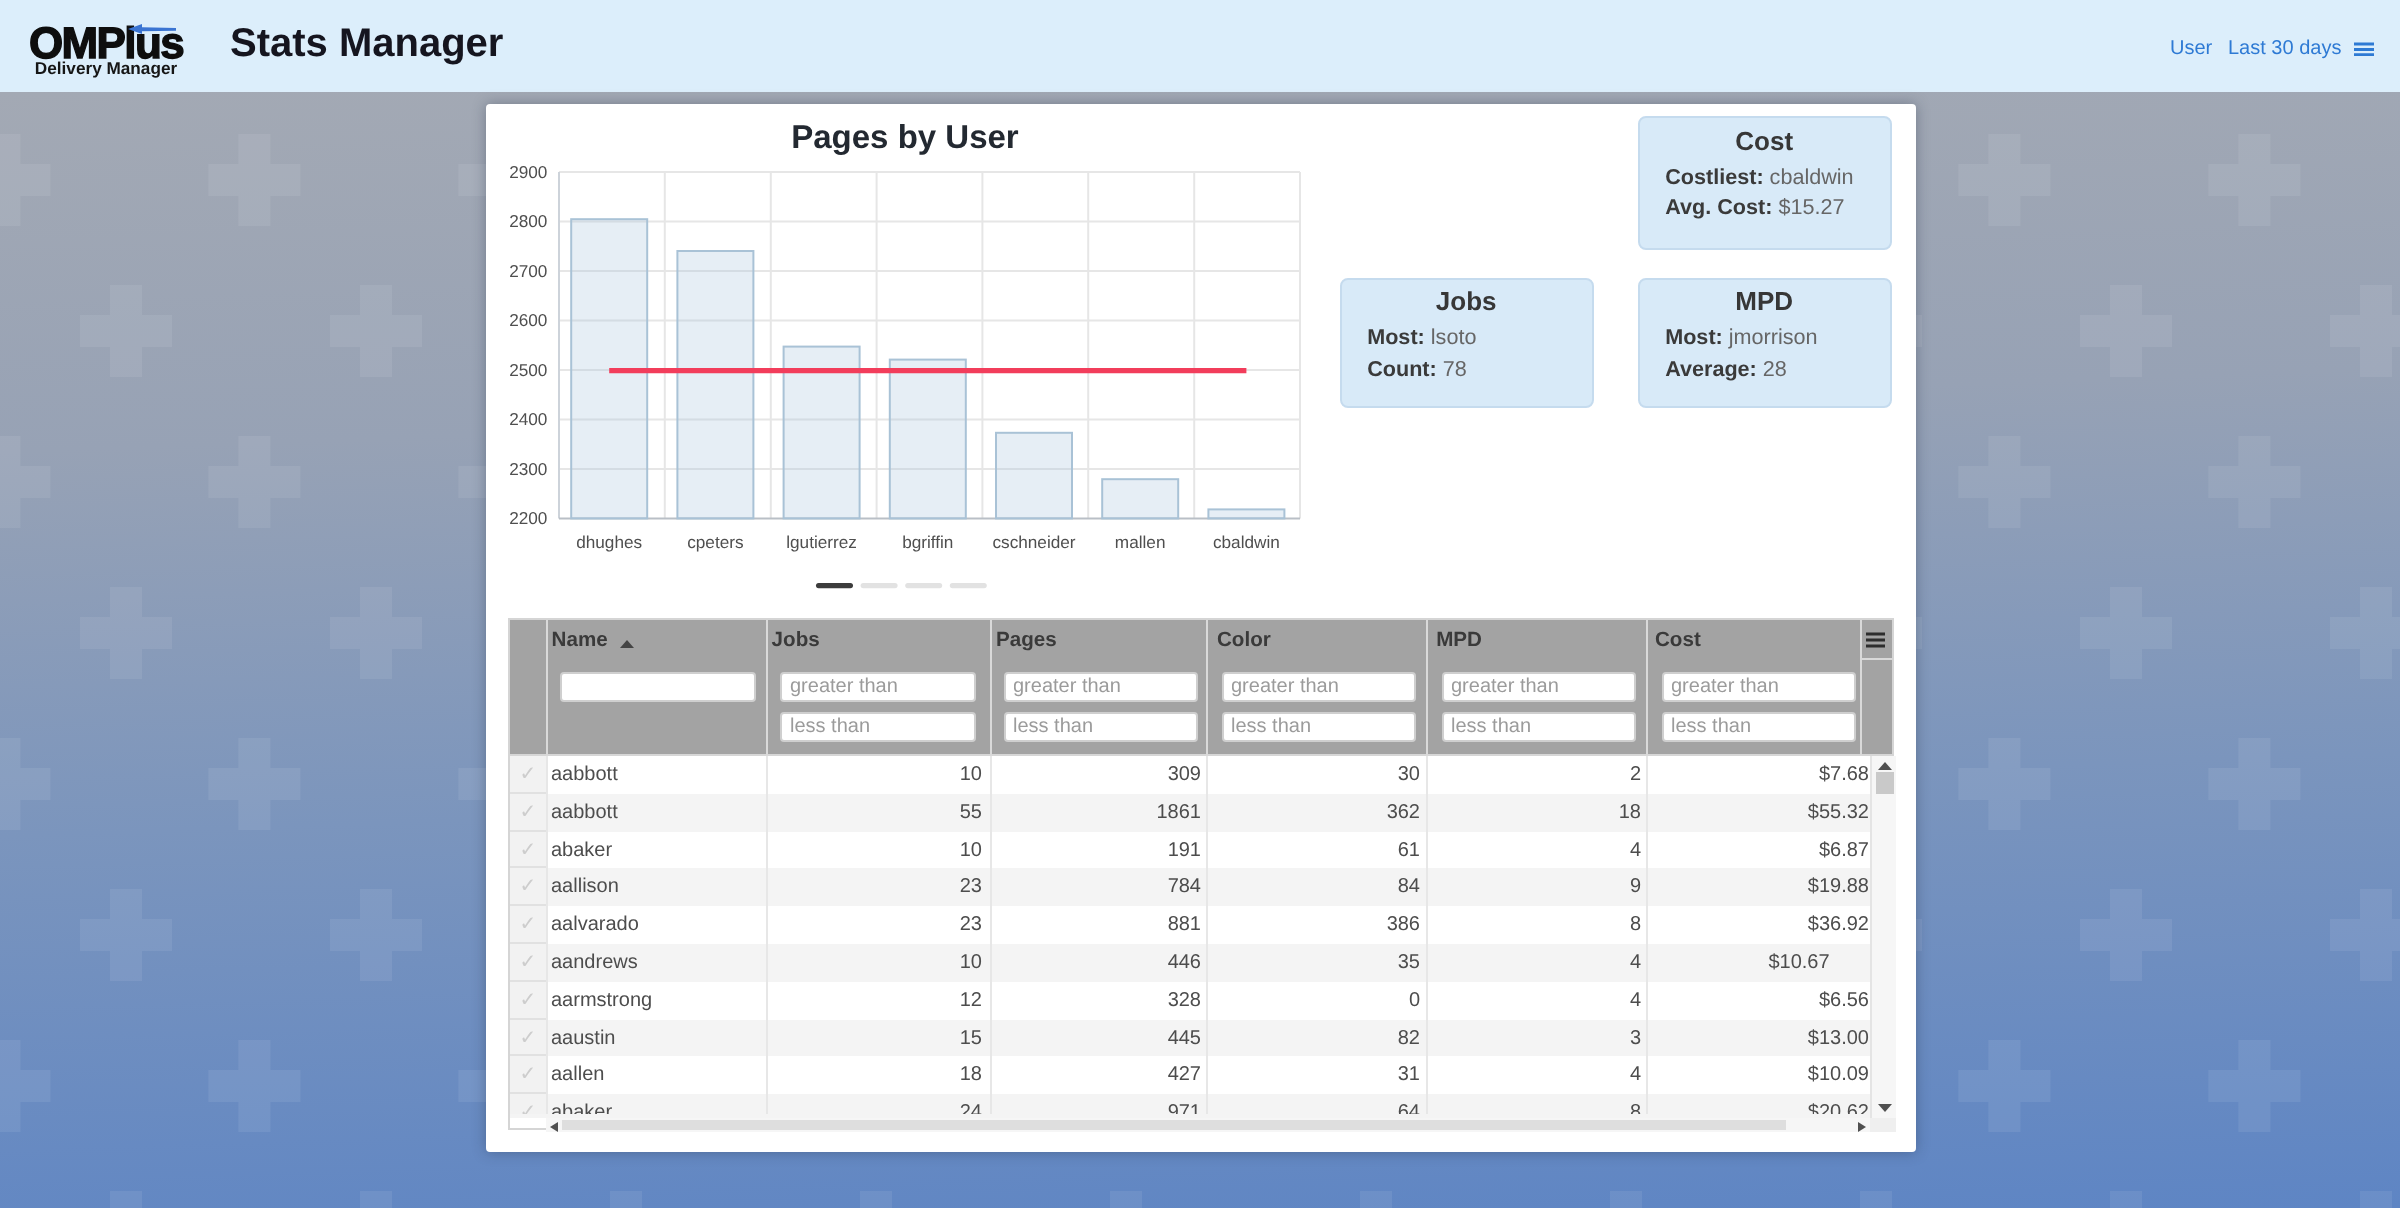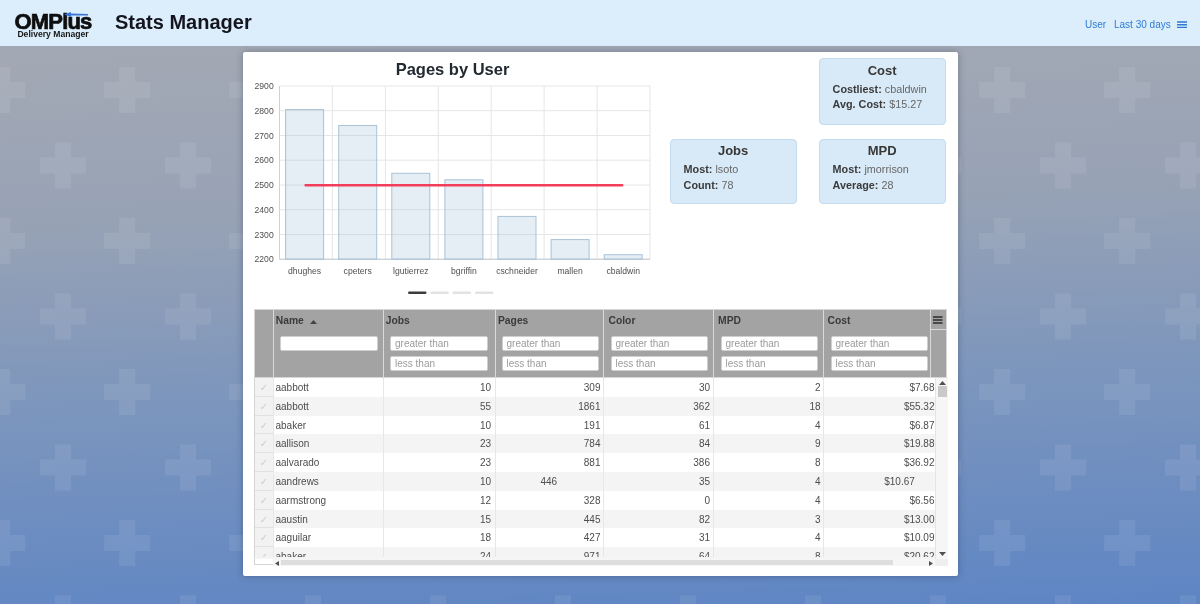--- a/index.html
+++ b/index.html
@@ -203,21 +203,21 @@
           <div class="cell" style="left:176px;width:60px;text-align:right">23</div>
           <div class="cell" style="left:285.5px;width:60px;text-align:right">881</div>
           <div class="cell" style="left:395px;width:60px;text-align:right">386</div>
           <div class="cell" style="left:505.5px;width:60px;text-align:right">8</div>
           <div class="cell" style="left:609.5px;width:70px;text-align:right">$36.92</div>
         </div>
         <div class="drow odd" style="top:94.00px">
           <div class="chk">✓</div>
           <div class="cell" style="left:20.5px;text-align:left">aandrews</div>
           <div class="cell" style="left:176px;width:60px;text-align:right">10</div>
-          <div class="cell" style="left:285.5px;width:60px;">446</div>
+          <div class="cell" style="left:285.5px;width:60px;text-align:right">446</div>
           <div class="cell" style="left:395px;width:60px;text-align:right">35</div>
           <div class="cell" style="left:505.5px;width:60px;text-align:right">4</div>
           <div class="cell" style="left:609.5px;width:70px;text-align:center">$10.67</div>
         </div>
         <div class="drow" style="top:112.80px">
           <div class="chk">✓</div>
           <div class="cell" style="left:20.5px;text-align:center">aarmstrong</div>
           <div class="cell" style="left:176px;width:60px;text-align:right">12</div>
           <div class="cell" style="left:285.5px;width:60px;text-align:right">328</div>
           <div class="cell" style="left:395px;width:60px;text-align:right">0</div>
@@ -228,21 +228,21 @@
           <div class="chk">✓</div>
           <div class="cell" style="left:20.5px;text-align:left">aaustin</div>
           <div class="cell" style="left:176px;width:60px;text-align:right">15</div>
           <div class="cell" style="left:285.5px;width:60px;text-align:right">445</div>
           <div class="cell" style="left:395px;width:60px;text-align:right">82</div>
           <div class="cell" style="left:505.5px;width:60px;text-align:right">3</div>
           <div class="cell" style="left:609.5px;width:70px;text-align:right">$13.00</div>
         </div>
         <div class="drow" style="top:150.40px">
           <div class="chk">✓</div>
-          <div class="cell" style="left:20.5px;text-align:left">aaguilar</div>
+          <div class="cell" style="left:20.5px;text-align:left">aallen</div>
           <div class="cell" style="left:176px;width:60px;text-align:right">18</div>
           <div class="cell" style="left:285.5px;width:60px;text-align:right">427</div>
           <div class="cell" style="left:395px;width:60px;text-align:right">31</div>
           <div class="cell" style="left:505.5px;width:60px;text-align:right">4</div>
           <div class="cell" style="left:609.5px;width:70px;text-align:right">$10.09</div>
         </div>
         <div class="drow odd" style="top:169.20px">
           <div class="chk">✓</div>
           <div class="cell" style="left:20.5px;text-align:left">abaker</div>
           <div class="cell" style="left:176px;width:60px;text-align:right">24</div>

